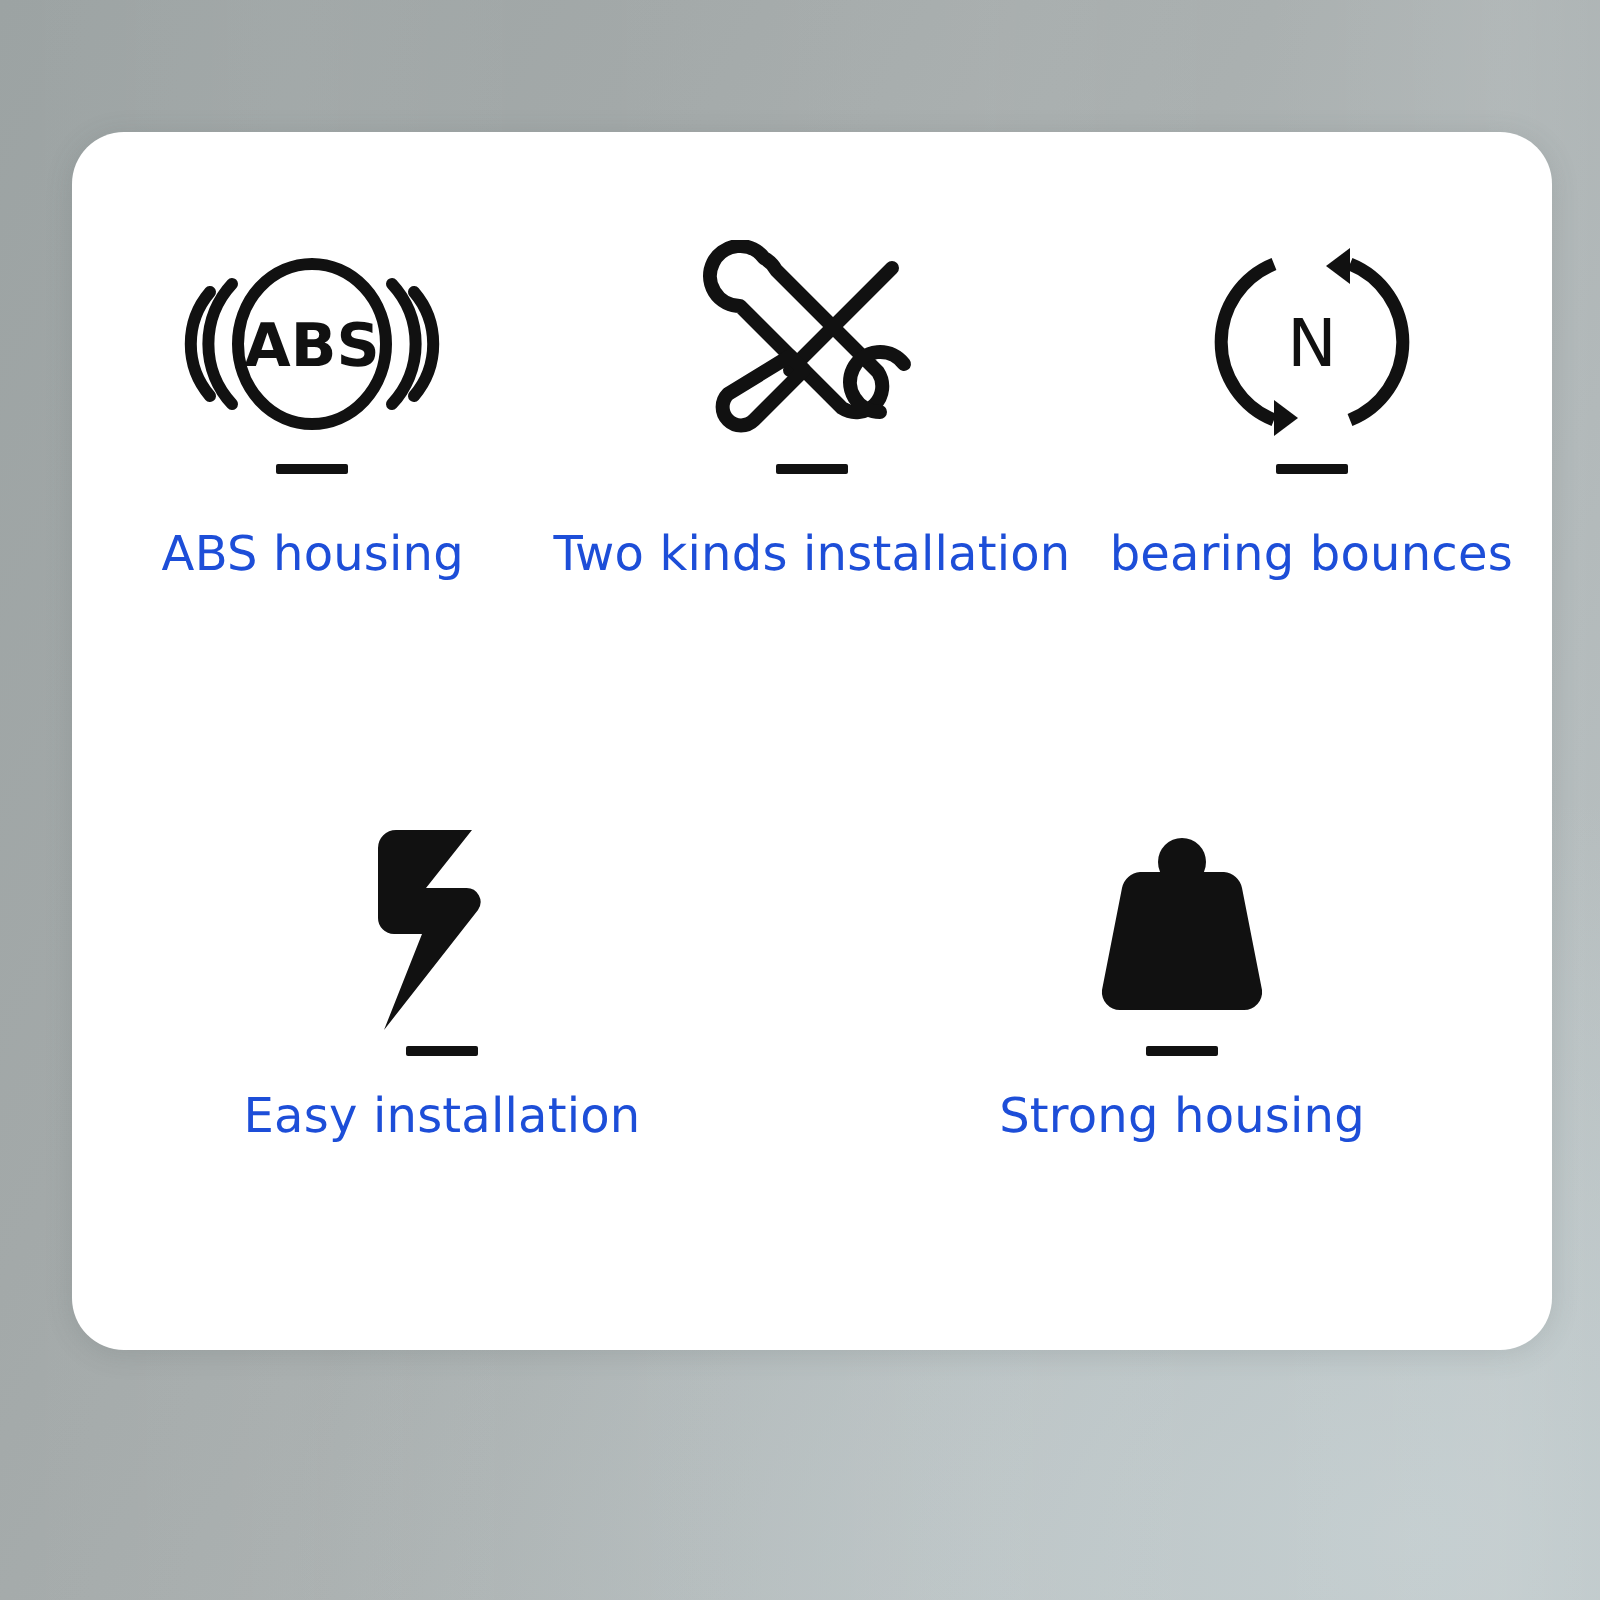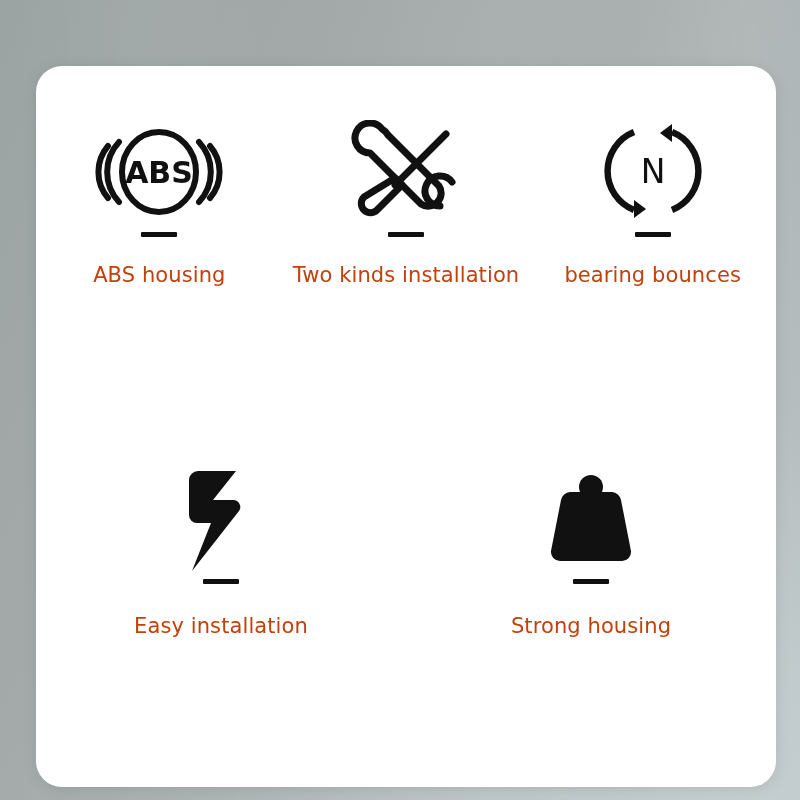--- a/index.html
+++ b/index.html
@@ -37,21 +37,21 @@
         rgba(255,255,255,0.05) 94%,
         rgba(255,255,255,0.00) 100%);
     pointer-events: none;
   }
 
   #card {
     position: absolute;
     left: 36px;
     top: 66px;
     width: 740px;
-    height: 721px;
+    height: 609px;
     background: #ffffff;
     border-radius: 26px;
     box-shadow: 0 2px 14px rgba(70,80,82,0.16);
     box-sizing: border-box;
     display: flex;
     flex-direction: column;
   }
 
   .row {
     flex: 1 1 50%;
@@ -81,27 +81,27 @@
     width: 36px;
     height: 5px;
     background: #111111;
     border-radius: 1px;
     margin-top: 8px;
   }
   .row-bottom .divider { margin-top: 4px; }
 
   .label {
     margin-top: 26px;
-    font-size: 21px;
-    color: #c2410c;
+    font-size: 24px;
+    color: #1d4ed8;
     letter-spacing: 0.1px;
     white-space: nowrap;
     font-weight: 400;
   }
-  .row-bottom .label { margin-top: 30px; }
+  .row-bottom .label { margin-top: 16px; }
 
   svg { display: block; }
 </style>
 </head>
 <body>
 
 <div id="page">
 
   <div id="bg-sheen"></div>
 

